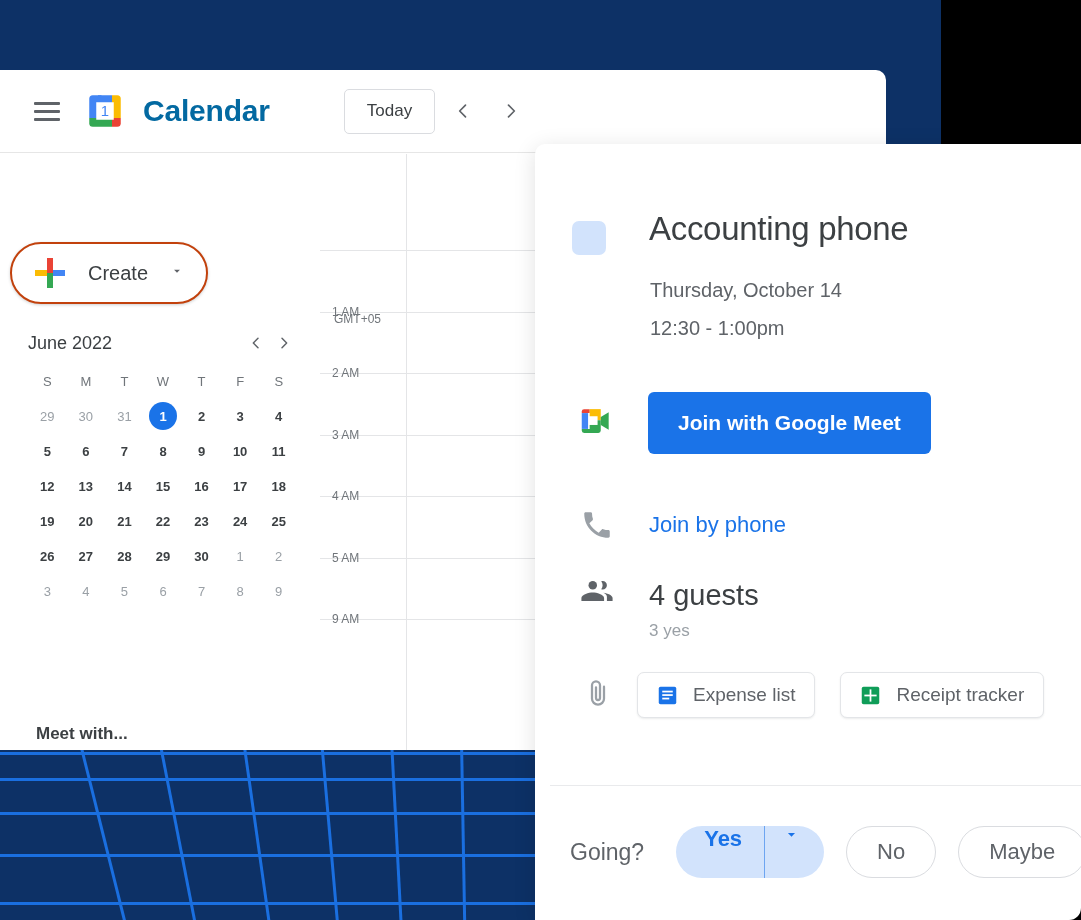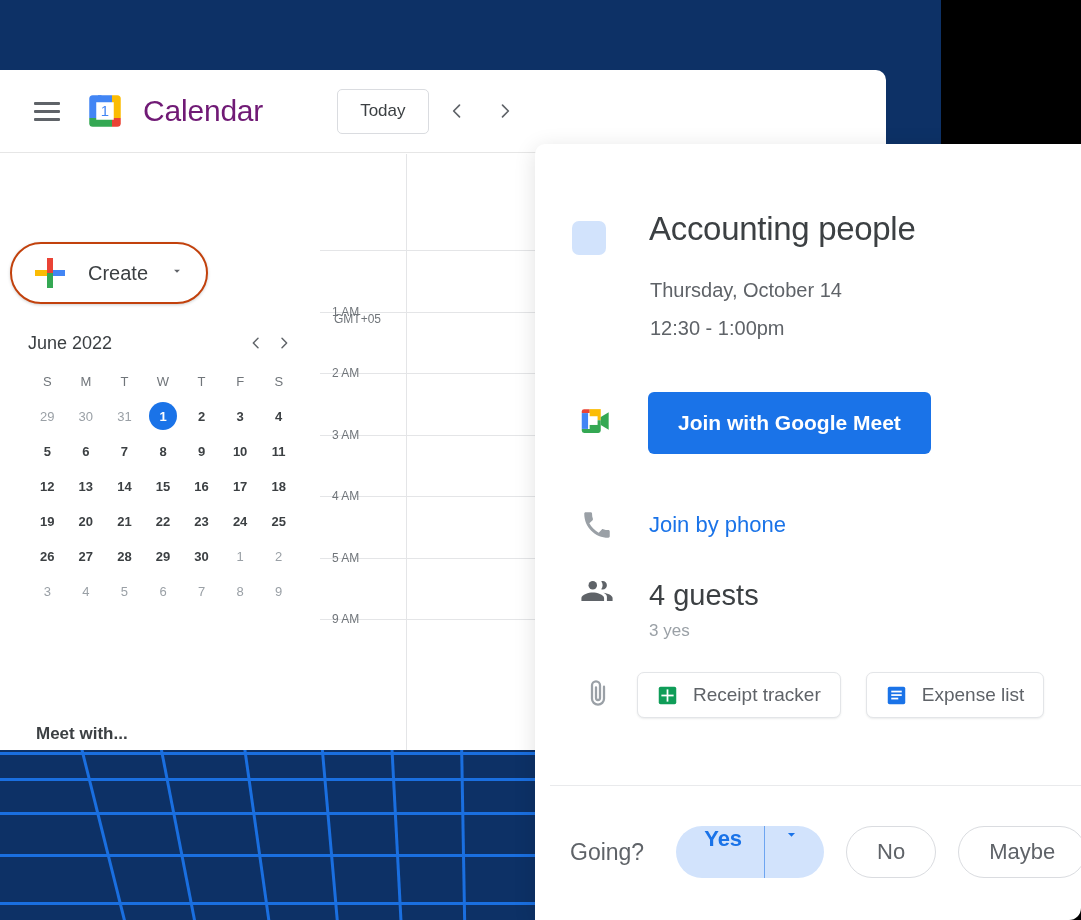--- a/index.html
+++ b/index.html
@@ -33,21 +33,21 @@
   .hamburger {
     width: 26px; height: 19px; margin-left: 34px; margin-right: 24px;
     display: flex; flex-direction: column; justify-content: space-between;
     cursor: pointer;
   }
   .hamburger i { display: block; height: 3px; background: #5f6368; border-radius: 1px; }
 
   .gcal-logo { width: 42px; height: 42px; position: relative; flex: none; }
 
   .brand-title {
-    font-size: 30px; color: #701a75; font-weight: 400;
+    font-size: 30px; color: #0369a1; font-weight: 700;
     margin-left: 17px; letter-spacing: -0.2px; white-space: nowrap;
   }
 
   .today-btn {
     margin-left: 74px;
     height: 45px; padding: 0 22px;
     border: 1px solid #dadce0; border-radius: 5px;
     background: #fff; color: #3c4043; font-size: 17px;
     display: flex; align-items: center; justify-content: center;
     cursor: pointer; font-family: inherit;
@@ -388,21 +388,21 @@
         <div class="vl" style="left: 320px; transform: rotate(-5deg);"></div>
         <div class="vl" style="left: 390px; transform: rotate(-3deg);"></div>
         <div class="vl" style="left: 460px; transform: rotate(-1deg);"></div>
       </div>
   </div>
 
   <div class="popup">
     <div class="popup-body">
 
       <div class="ev-color"></div>
-      <div class="ev-title">Accounting people</div>
+      <div class="ev-title">Accounting phone</div>
       <div class="ev-date">Thursday, October 14</div>
       <div class="ev-time">12:30 - 1:00pm</div>
 
       <div class="row-icon meet-icon">
         <svg viewBox="0 0 48 48" width="38" height="38">
           <path fill="#EA4335" d="M6 14h10v-5H9a3 3 0 0 0-3 3z"></path>
           <path fill="#4285F4" d="M6 14h8v20H6z"></path>
           <path fill="#FBBC04" d="M16 9h14v14H16z"></path>
           <path fill="#34A853" d="M16 23h14v13a3 3 0 0 1-3 3H9a3 3 0 0 1-3-3v-2h10z"></path>
           <path fill="#34A853" d="M30 19l10-6v22l-10-6z"></path>
@@ -428,37 +428,37 @@
       </div>
       <div class="guests-count">4 guests</div>
       <div class="guests-yes">3 yes</div>
 
       <div class="row-icon clip-icon">
         <svg width="32" height="34" viewBox="0 0 24 24" fill="none" stroke="#9aa0a6" stroke-width="1.7" stroke-linecap="round" stroke-linejoin="round">
           <path d="M16.5 6.5v9a4.5 4.5 0 1 1-9 0v-10a3 3 0 0 1 6 0v9.5a1.5 1.5 0 0 1-3 0V7"></path>
         </svg>
       </div>
       <div class="chips" id="chips">
-          <div class="chip">
-            <span class="chip-ic"><svg viewBox="0 0 24 24" width="21" height="21">
-                <rect x="2" y="2" width="20" height="20" rx="2" fill="#0F9D58"></rect>
-                <rect x="11" y="5" width="2" height="14" fill="#fff"></rect>
-                <rect x="5" y="11" width="14" height="2" fill="#fff"></rect>
-              </svg></span>
-            <span class="chip-label">Receipt tracker</span>
-          </div>
           <div class="chip">
             <span class="chip-ic"><svg viewBox="0 0 24 24" width="21" height="21">
                 <rect x="2" y="2" width="20" height="20" rx="2" fill="#1a73e8"></rect>
                 <rect x="6" y="6.5" width="12" height="2" fill="#fff"></rect>
                 <rect x="6" y="10.5" width="12" height="2" fill="#fff"></rect>
                 <rect x="6" y="14.5" width="8" height="2" fill="#fff"></rect>
               </svg></span>
             <span class="chip-label">Expense list</span>
           </div>
+          <div class="chip">
+            <span class="chip-ic"><svg viewBox="0 0 24 24" width="21" height="21">
+                <rect x="2" y="2" width="20" height="20" rx="2" fill="#0F9D58"></rect>
+                <rect x="11" y="5" width="2" height="14" fill="#fff"></rect>
+                <rect x="5" y="11" width="14" height="2" fill="#fff"></rect>
+              </svg></span>
+            <span class="chip-label">Receipt tracker</span>
+          </div>
         </div>
 
       <div class="divider"></div>
 
       <div class="rsvp">
         <span class="rsvp-q">Going?</span>
 
         <span class="yes-group">
           <span class="yes-label">Yes</span>
           <span class="yes-sep"></span>

